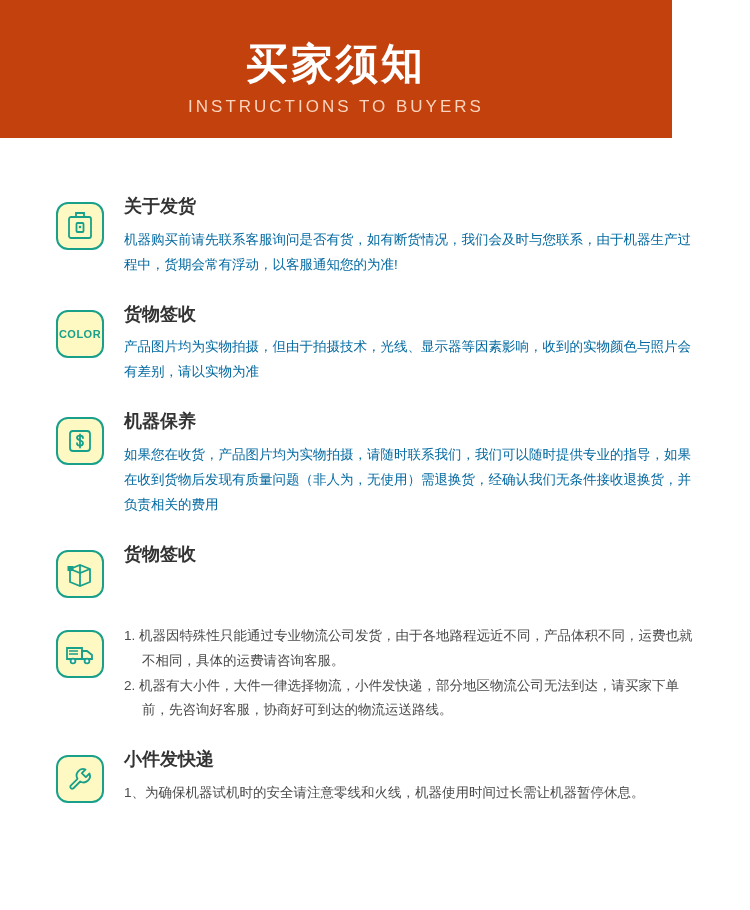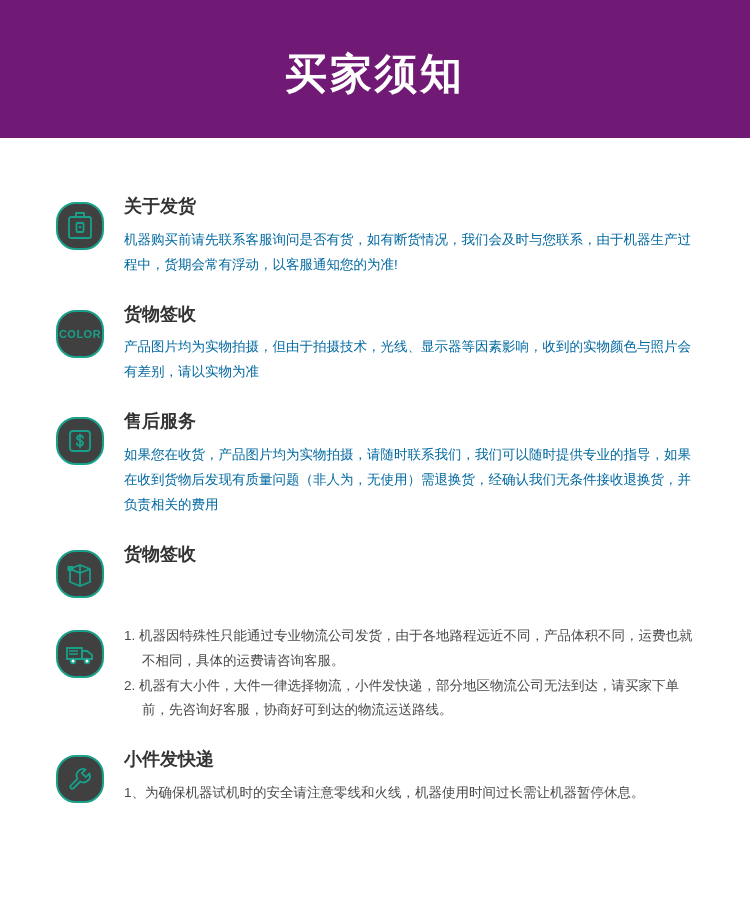--- a/index.html
+++ b/index.html
@@ -15,23 +15,23 @@
   }
   .page {
     position: relative;
     width: 750px;
     height: 910px;
     overflow: hidden;
   }
 
   
   .header {
-    width: 750px;
+    width: 672px;
     height: 138px;
-    background: #701a75;
+    background: #c2410c;
     display: flex;
     flex-direction: column;
     align-items: center;
     justify-content: center;
     box-sizing: border-box;
     padding-top: 20px;
   }
   .header-title {
     color: #ffffff;
     font-size: 42px;
@@ -55,28 +55,28 @@
   .section {
     display: flex;
     align-items: flex-start;
     margin-bottom: 26px;
   }
   .icon-box {
     width: 48px;
     height: 48px;
     min-width: 48px;
     border: 2px solid #18a08a;
-    border-radius: 20px;
+    border-radius: 12px;
     box-sizing: border-box;
     display: flex;
     align-items: center;
     justify-content: center;
     margin-right: 20px;
     margin-top: 6px;
-    background: #404040;
+    background: #fef9c3;
   }
   .icon-box svg { display: block; }
   .icon-text {
     color: #18a08a;
     font-size: 11px;
     font-weight: bold;
     letter-spacing: 0.5px;
   }
   .sec-body {
     flex: 1;
@@ -107,20 +107,21 @@
     text-indent: -18px;
   }
 </style>
 </head>
 <body>
 
 <div class="page">
 
   <div class="header">
     <div class="header-title">买家须知</div>
+    <div class="header-sub">INSTRUCTIONS TO BUYERS</div>
   </div>
 
   <div class="content">
 
     <div class="section">
       <div class="icon-box">
         <svg width="26" height="28" viewBox="0 0 26 28" fill="none" stroke="#18a08a" stroke-width="1.8">
           <rect x="2" y="5" width="22" height="21" rx="2"></rect>
           <path d="M9 5 L9 1 L17 1 L17 5"></path>
           <rect x="9.5" y="11" width="7" height="9" rx="1"></rect>
@@ -145,21 +146,21 @@
 
     <div class="section">
       <div class="icon-box">
         <svg width="26" height="28" viewBox="0 0 26 28" fill="none" stroke="#18a08a" stroke-width="1.8">
           <rect x="3" y="4" width="20" height="20" rx="3"></rect>
           <path d="M13 7.5 L13 20.5" stroke-linecap="round"></path>
           <path d="M16 11 C16 9.3 14.7 8.6 13 8.6 C11.3 8.6 10 9.4 10 10.8 C10 14 16 12.6 16 16 C16 17.6 14.7 18.6 13 18.6 C11.3 18.6 10 17.6 10 16.2" stroke-linecap="round"></path>
         </svg>
       </div>
       <div class="sec-body">
-        <h3 class="sec-title">售后服务</h3>
+        <h3 class="sec-title">机器保养</h3>
         <p class="sec-text">如果您在收货，产品图片均为实物拍摄，请随时联系我们，我们可以随时提供专业的指导，如果在收到货物后发现有质量问题（非人为，无使用）需退换货，经确认我们无条件接收退换货，并负责相关的费用</p>
       </div>
     </div>
 
     <div class="section">
       <div class="icon-box">
         <svg width="28" height="28" viewBox="0 0 28 28" fill="none" stroke="#18a08a" stroke-width="1.8">
           <path d="M4 9 L14 5 L24 9 L24 22 L14 26 L4 22 Z"></path>
           <path d="M14 5 L14 26"></path>
           <path d="M4 9 L14 13 L24 9"></path>

